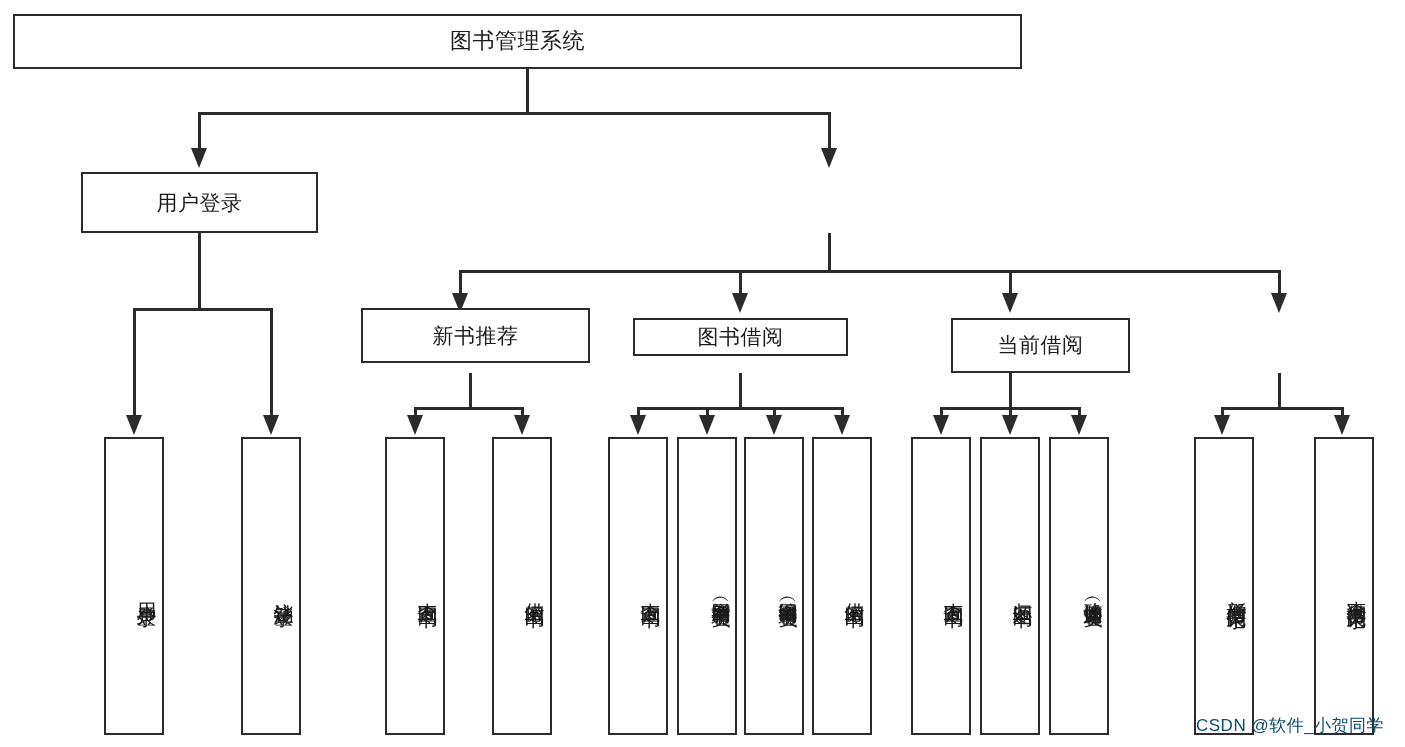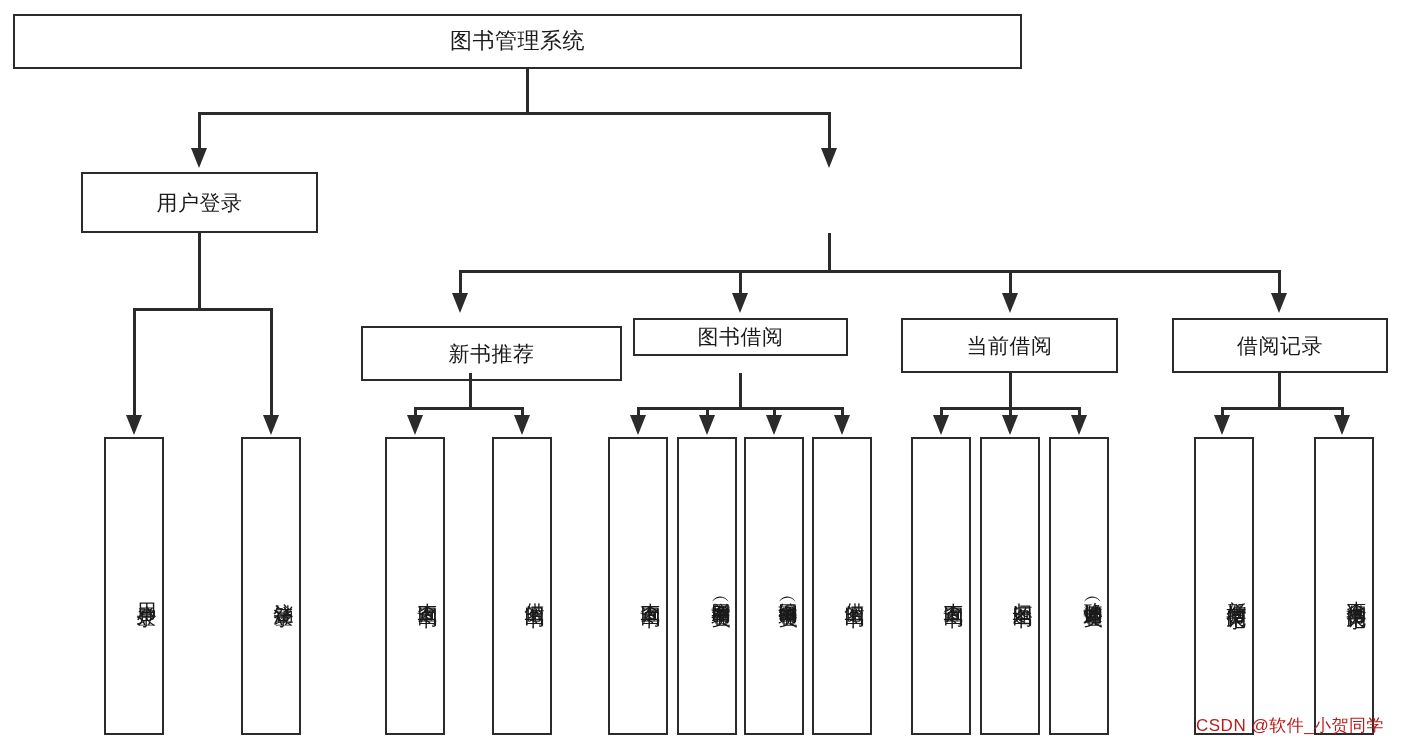--- a/index.html
+++ b/index.html
@@ -67,21 +67,21 @@
   .arrow {
     position: absolute;
     width: 0;
     height: 0;
     border-left: 8px solid transparent;
     border-right: 8px solid transparent;
     border-top: 20px solid #2b2b2b;
   }
   .watermark {
     position: absolute;
-    color: #b91c1c;
+    color: #0c4a6e;
     font-size: 17px;
     letter-spacing: 0.5px;
     white-space: nowrap;
     pointer-events: none;
   }
 </style>
 </head>
 <body>
 
 <div id="canvas">
@@ -114,31 +114,28 @@
   <div class="hline" style="left:459px; top:270px; width:819px;"></div>
   <div class="vline" style="left:459px; top:270px; height:25px;"></div>
   <div class="arrow" style="left:452px; top:293px;"></div>
   <div class="vline" style="left:739px; top:270px; height:25px;"></div>
   <div class="arrow" style="left:732px; top:293px;"></div>
   <div class="vline" style="left:1009px; top:270px; height:25px;"></div>
   <div class="arrow" style="left:1002px; top:293px;"></div>
   <div class="vline" style="left:1278px; top:270px; height:25px;"></div>
   <div class="arrow" style="left:1271px; top:293px;"></div>
 
-  <div class="node horiz" style="left:361px; top:326px; width:261px; height:55px;">
+  <div class="node horiz" style="left:361px; top:308px; width:229px; height:55px;">
     <span>新书推荐</span>
   </div>
   <div class="node horiz" style="left:633px; top:318px; width:215px; height:38px;">
     <span>图书借阅</span>
   </div>
-  <div class="node horiz" style="left:901px; top:318px; width:217px; height:55px;">
+  <div class="node horiz" style="left:951px; top:318px; width:179px; height:55px;font-family:Liberation Serif, serif;">
     <span>当前借阅</span>
-  </div>
-  <div class="node horiz" style="left:1172px; top:318px; width:216px; height:55px;">
-    <span>借阅记录</span>
   </div>
 
   <div class="vline" style="left:469px; top:373px; height:36px;"></div>
   <div class="hline" style="left:414px; top:407px; width:110px;"></div>
   <div class="vline" style="left:414px; top:407px; height:12px;"></div>
   <div class="arrow" style="left:407px; top:415px;"></div>
   <div class="vline" style="left:521px; top:407px; height:12px;"></div>
   <div class="arrow" style="left:514px; top:415px;"></div>
 
   <div class="vline" style="left:739px; top:373px; height:36px;"></div>

